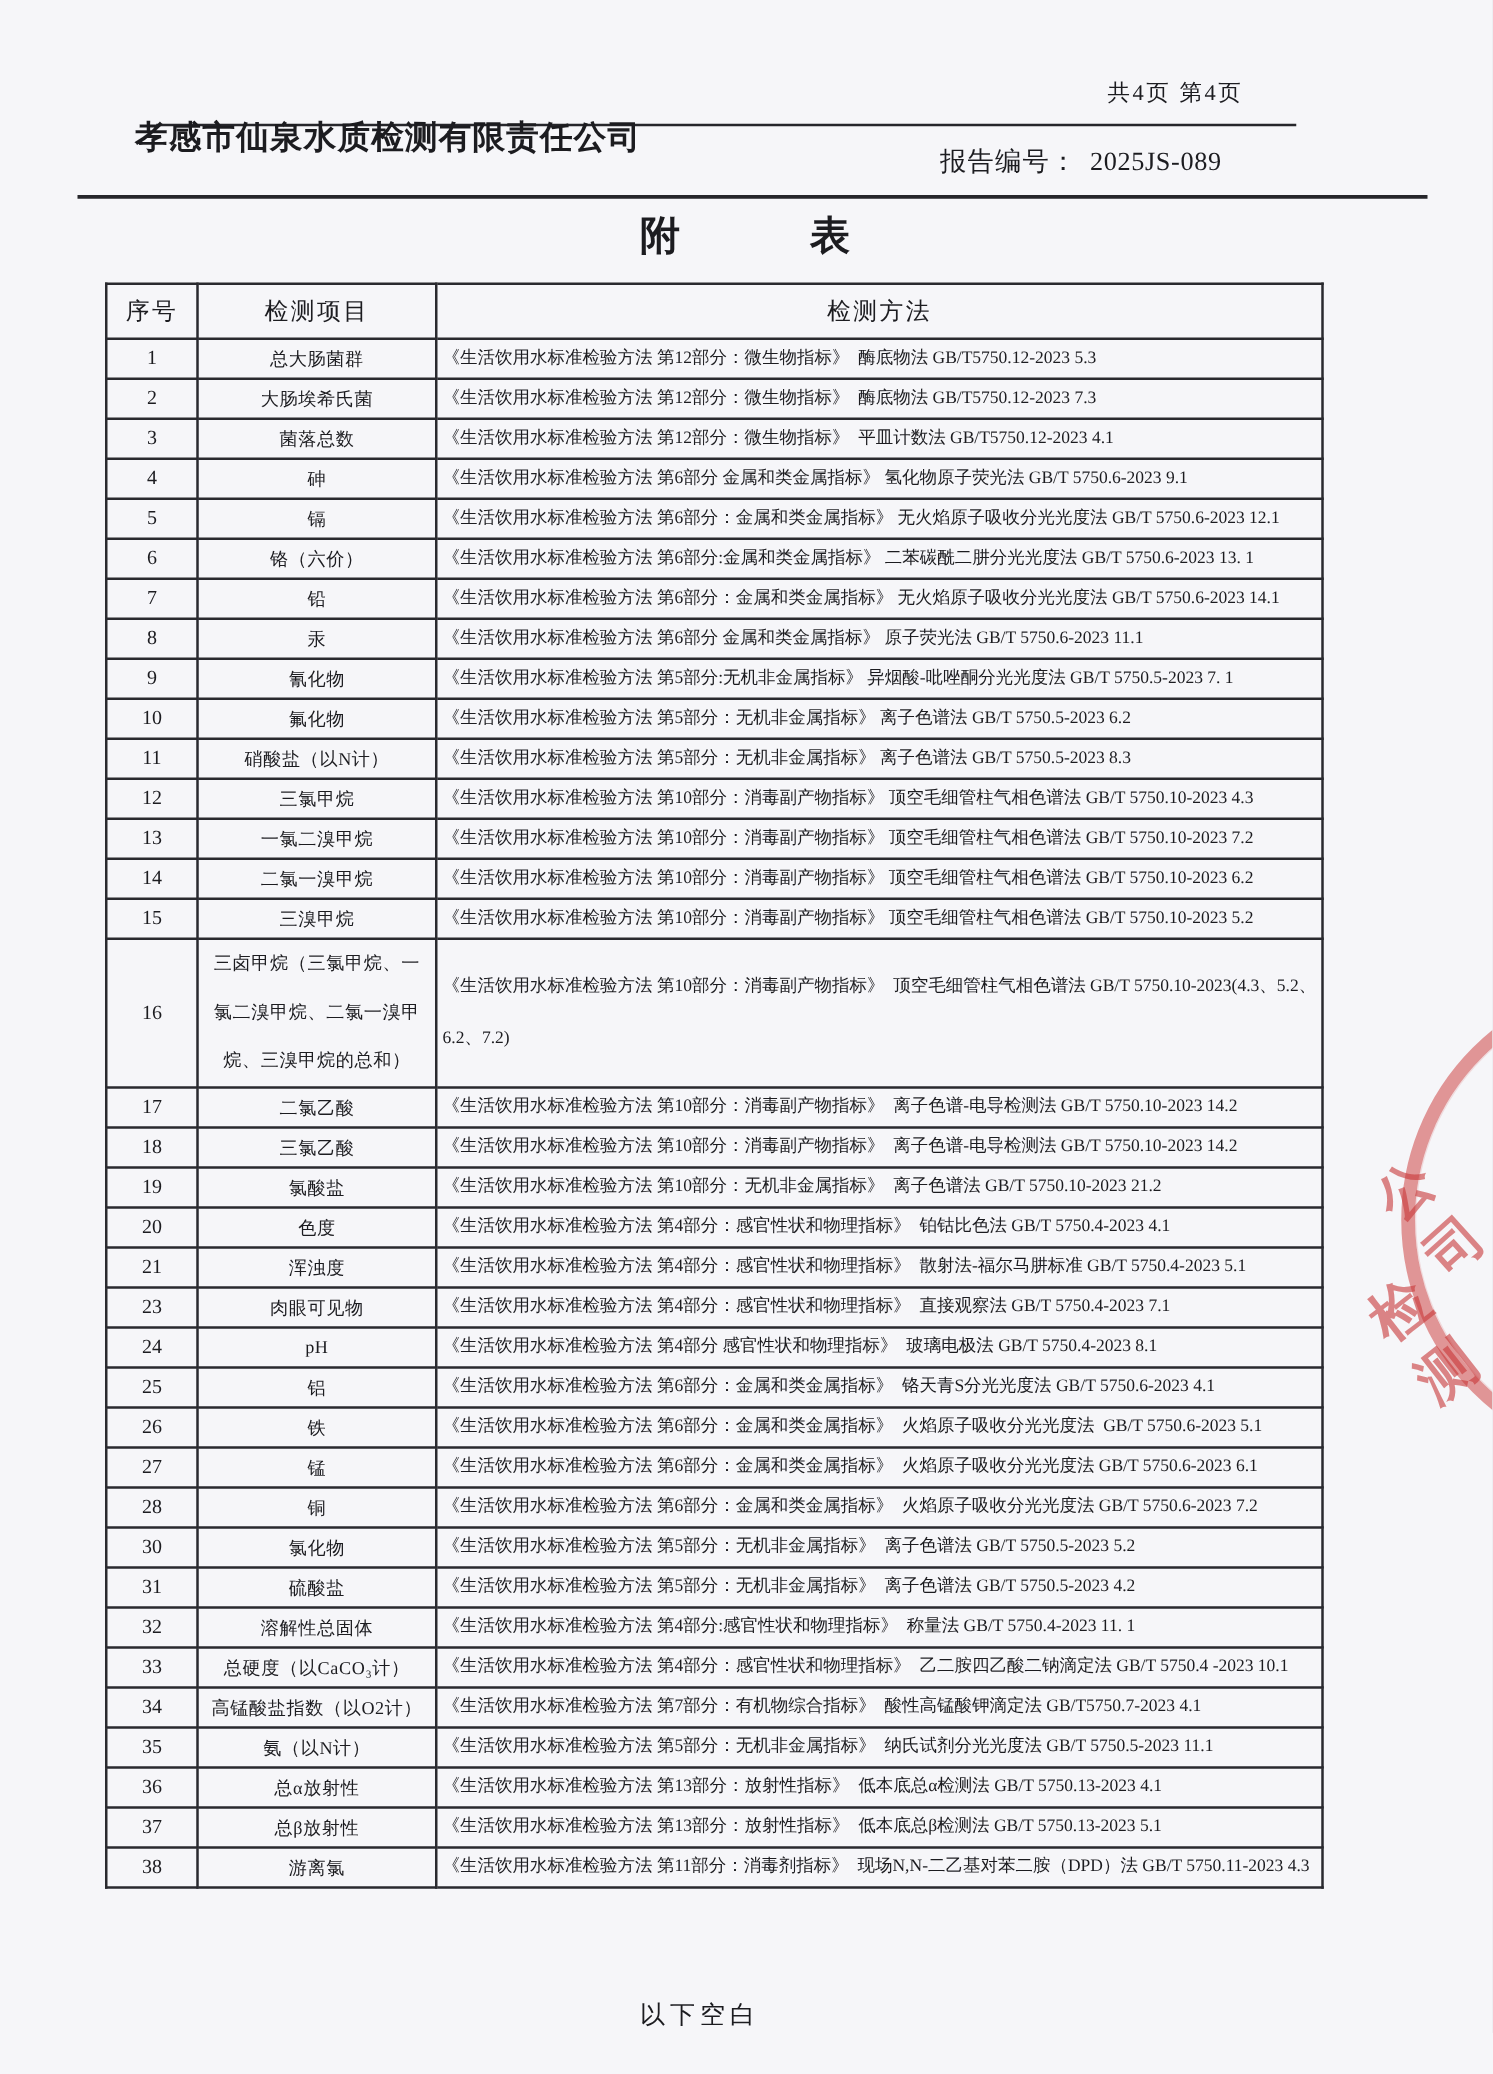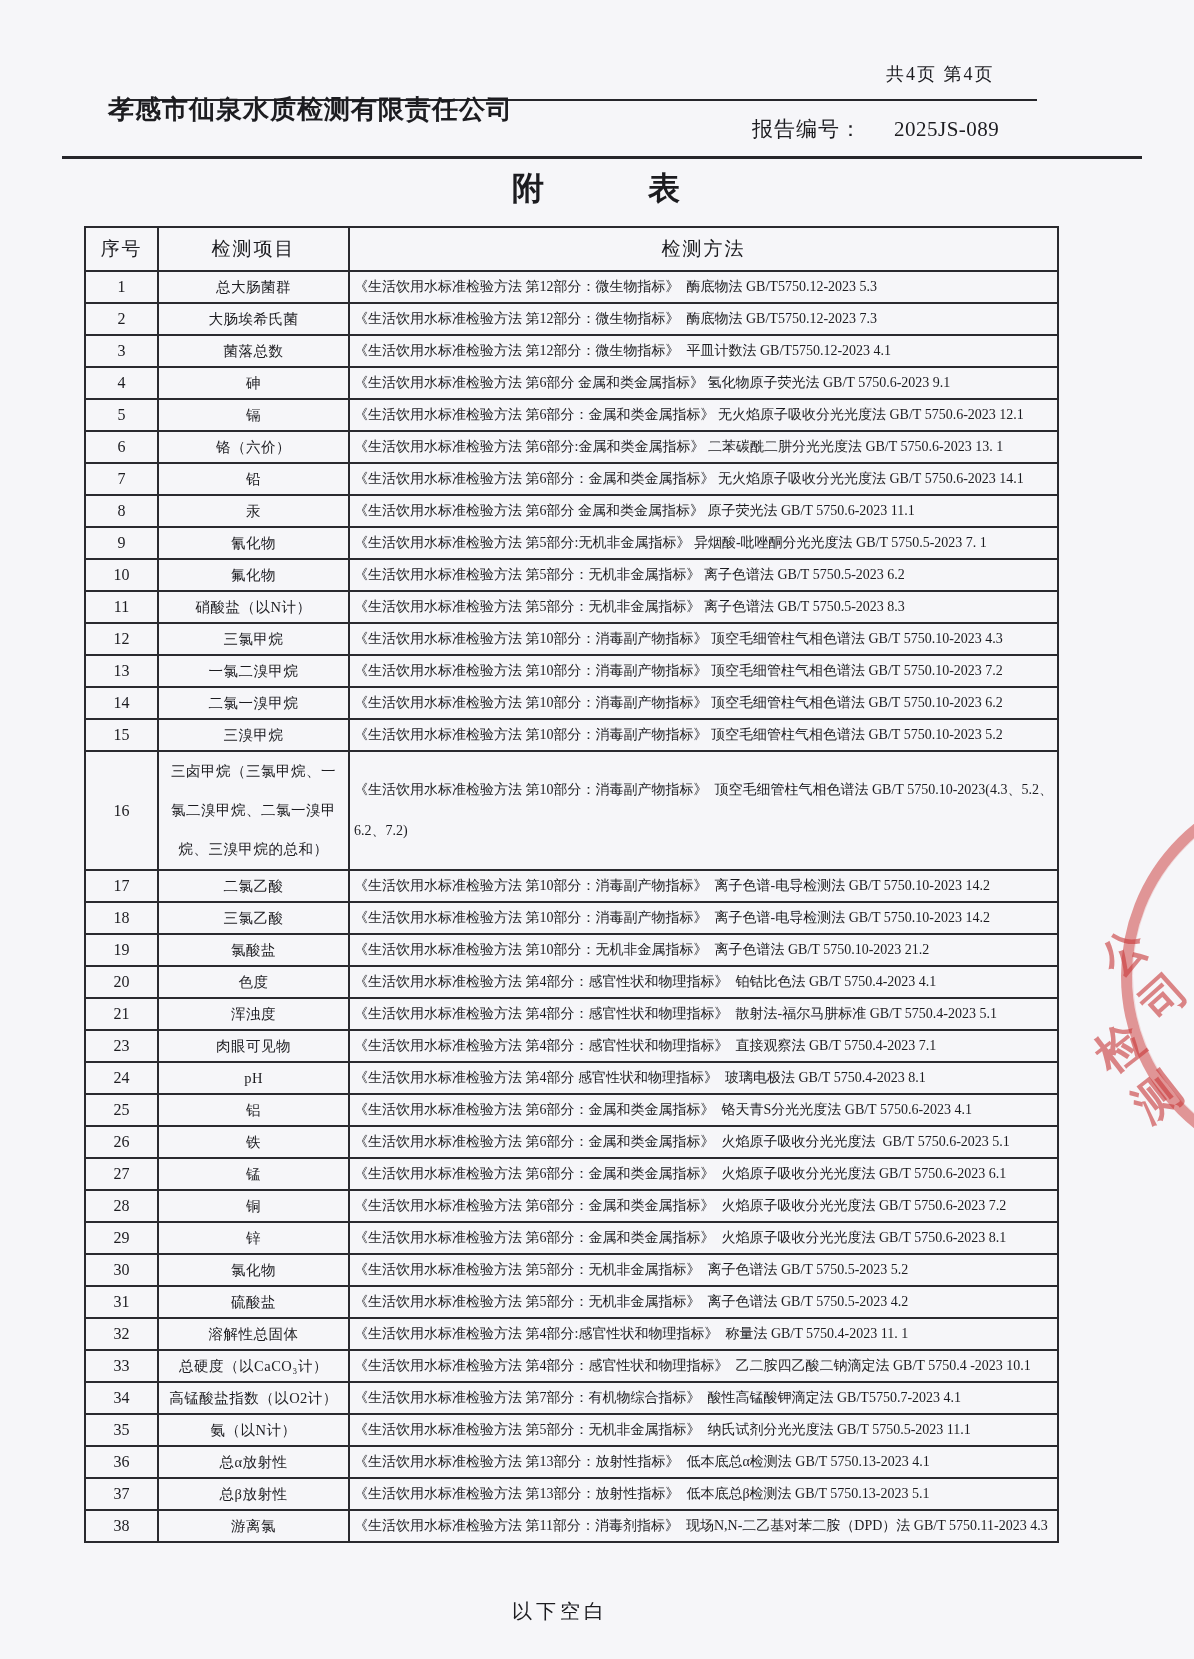--- a/index.html
+++ b/index.html
@@ -23,21 +23,21 @@
   }
   .company{
     position:absolute;top:92px;left:108px;
     font-family:Liberation Serif, serif;
     font-weight:700;font-size:26px;letter-spacing:1px;
   }
   .report-no-wrap{
     position:absolute;top:115px;left:752px;
     font-size:21px;letter-spacing:1px;
   }
-  .report-no-wrap .num{margin-left:32px;letter-spacing:.5px;}
+  .report-no-wrap .num{margin-left:10px;letter-spacing:.5px;}
   .rule-2{
     position:absolute;top:156px;left:62px;width:1080px;height:0;
     border-top:3px solid #26262b;
   }
   .doc-title{
     position:absolute;top:167px;left:0;width:1194px;
     text-align:center;font-size:32px;font-weight:700;
     white-space:pre;letter-spacing:2px;
   }
   
@@ -250,25 +250,20 @@
           <td class="no-cell">27</td>
           <td class="item-cell">锰</td>
           <td class="method-cell">《生活饮用水标准检验方法 第6部分：金属和类金属指标》  火焰原子吸收分光光度法 GB/T 5750.6-2023 6.1</td>
         </tr>
         <tr>
           <td class="no-cell">28</td>
           <td class="item-cell">铜</td>
           <td class="method-cell">《生活饮用水标准检验方法 第6部分：金属和类金属指标》  火焰原子吸收分光光度法 GB/T 5750.6-2023 7.2</td>
         </tr>
         <tr>
-          <td class="no-cell">29</td>
-          <td class="item-cell">锌</td>
-          <td class="method-cell">《生活饮用水标准检验方法 第6部分：金属和类金属指标》  火焰原子吸收分光光度法 GB/T 5750.6-2023 8.1</td>
-        </tr>
-        <tr>
           <td class="no-cell">30</td>
           <td class="item-cell">氯化物</td>
           <td class="method-cell">《生活饮用水标准检验方法 第5部分：无机非金属指标》  离子色谱法 GB/T 5750.5-2023 5.2</td>
         </tr>
         <tr>
           <td class="no-cell">31</td>
           <td class="item-cell">硫酸盐</td>
           <td class="method-cell">《生活饮用水标准检验方法 第5部分：无机非金属指标》  离子色谱法 GB/T 5750.5-2023 4.2</td>
         </tr>
         <tr>

